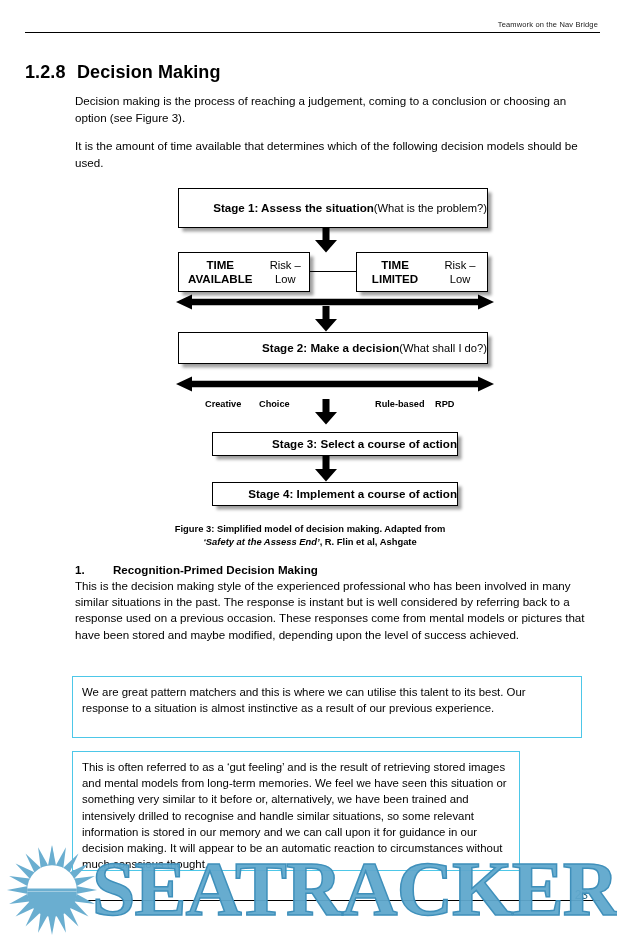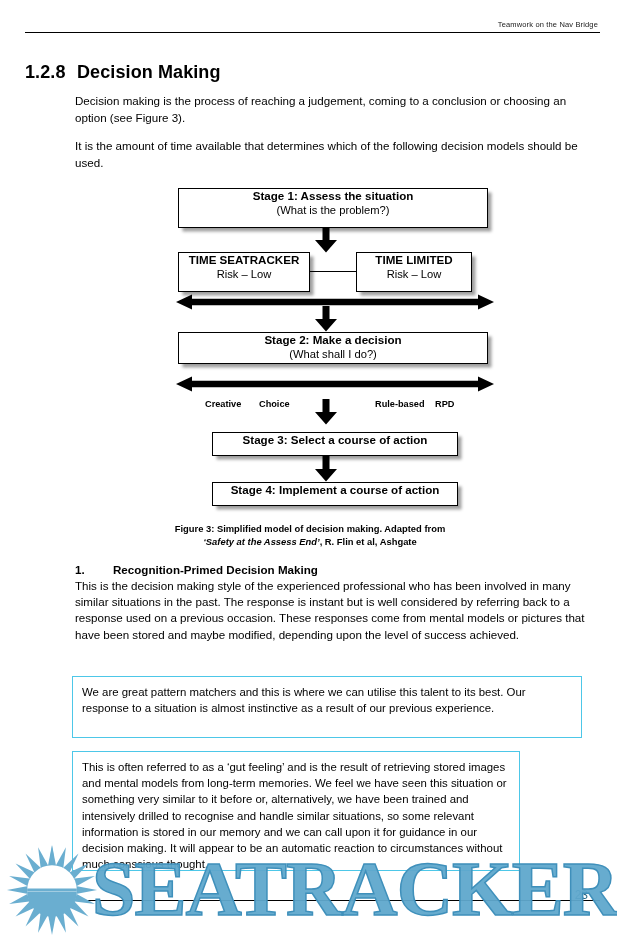--- a/index.html
+++ b/index.html
@@ -52,31 +52,31 @@
 
   
   .flow { position: absolute; left: 0; top: 0; width: 617px; height: 937px;
           pointer-events: none; }
 
   .fbox {
     position: absolute;
     background: #ffffff;
     border: 1.6px solid #000;
     box-shadow: 3.5px 3.5px 3px rgba(0,0,0,.38);
-    display: flex; flex-direction: column;
-    align-items: center; justify-content: flex-start;
+    display: flex; 
+    align-items: center; justify-content: flex-end;
     text-align: center;
     pointer-events: auto;
   }
   .fbox .l1 { font-weight: bold; font-size: 11.6px; line-height: 14px; }
   .fbox .l2 { font-weight: normal; font-size: 11.2px; line-height: 14px; }
 
   #box-stage1 { left:178px; top:188px; width:310px; height:40px; }
   #box-time-available { left:178px; top:252px; width:132px; height:40px;  }
-  #box-time-limited   { left:356px; top:252px; width:116px; height:40px;  }
+  #box-time-limited   { left:356px; top:252px; width:132px; height:40px;  }
   #box-stage2 { left:178px; top:332px; width:310px; height:32px; }
   #box-stage3 { left:212px; top:432px; width:246px; height:24px; }
   #box-stage4 { left:212px; top:482px; width:246px; height:24px; }
 
   
   #time-connector {
     position: absolute;
     left:310px; top:271px; width:46px; height:1.4px;
     background:#000;
   }
@@ -189,21 +189,21 @@
   <div class="fbox" id="box-stage1">
     <div class="l1">Stage 1: Assess the situation</div>
     <div class="l2">(What is the problem?)</div>
   </div>
 
   <svg class="darrow" id="arrow-1" width="26" height="26" viewBox="0 0 26 26">
     <path d="M9.5 0 H16.5 V13 H24 L13 25.5 L2 13 H9.5 Z" fill="#000"></path>
   </svg>
 
   <div class="fbox" id="box-time-available">
-    <div class="l1">TIME SEATRACKER</div>
+    <div class="l1">TIME AVAILABLE</div>
     <div class="l2">Risk – Low</div>
   </div>
 
   <div id="time-connector"></div>
 
   <div class="fbox" id="box-time-limited">
     <div class="l1">TIME LIMITED</div>
     <div class="l2">Risk – Low</div>
   </div>
 

